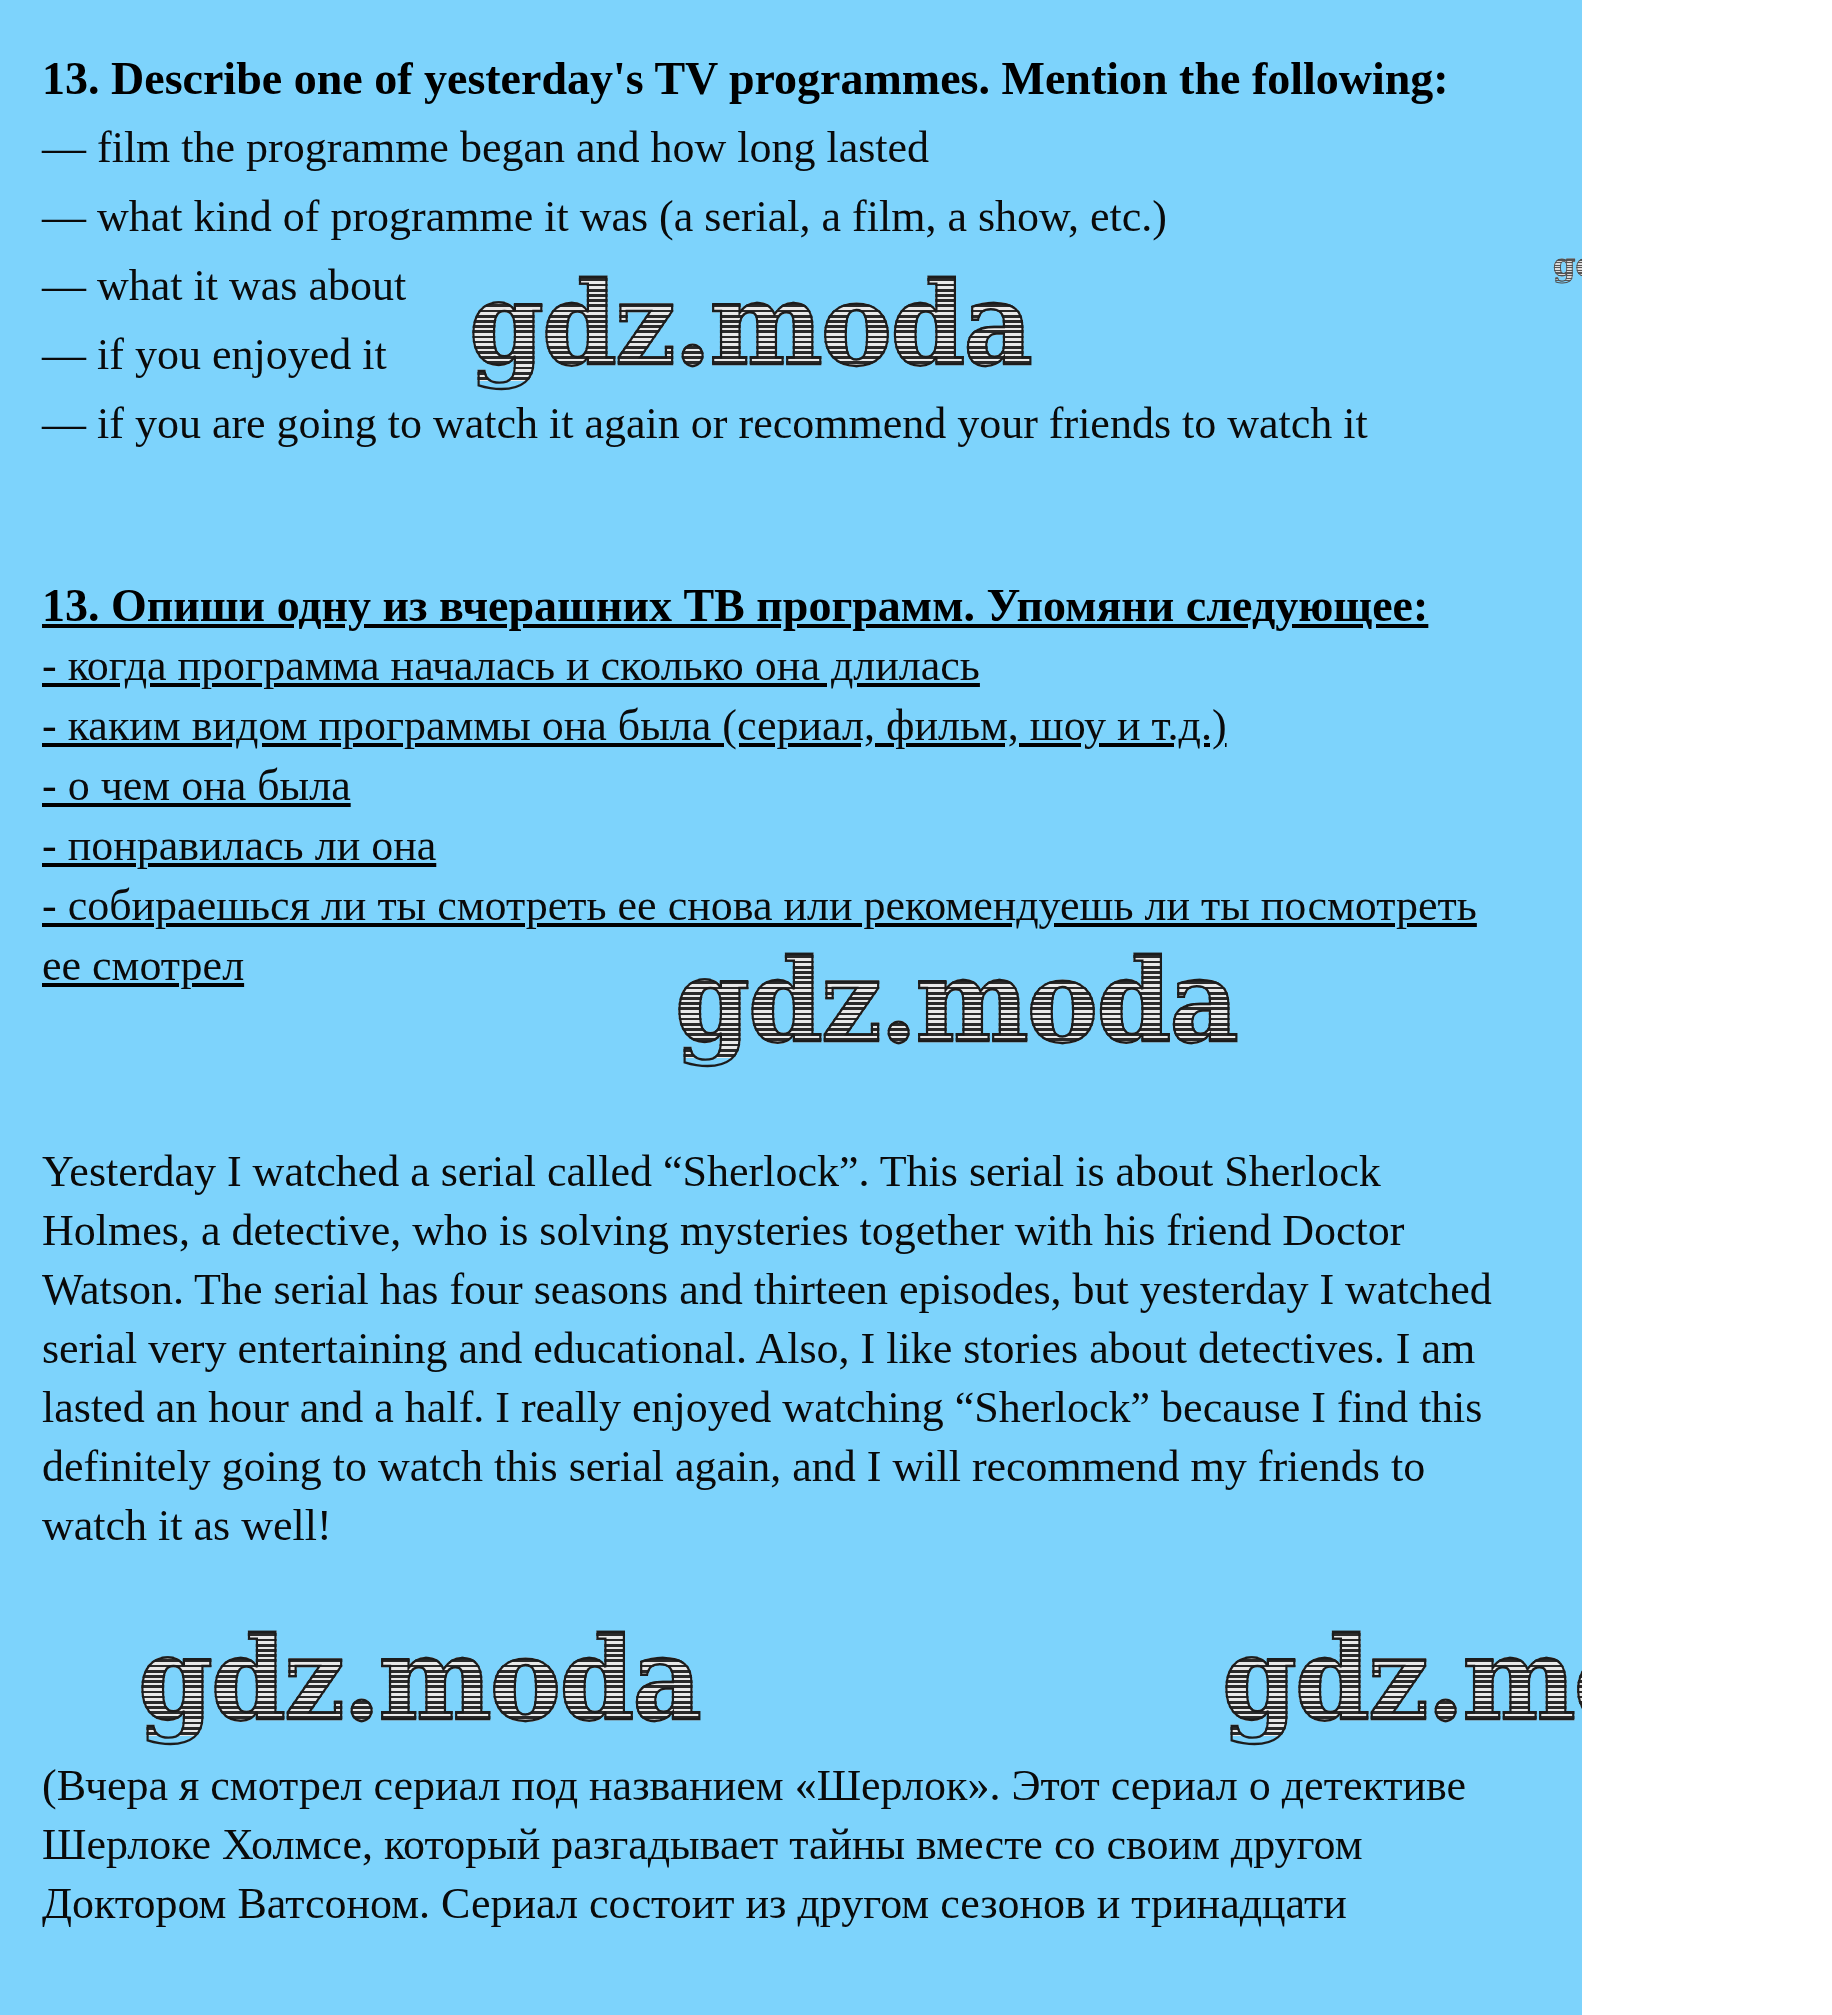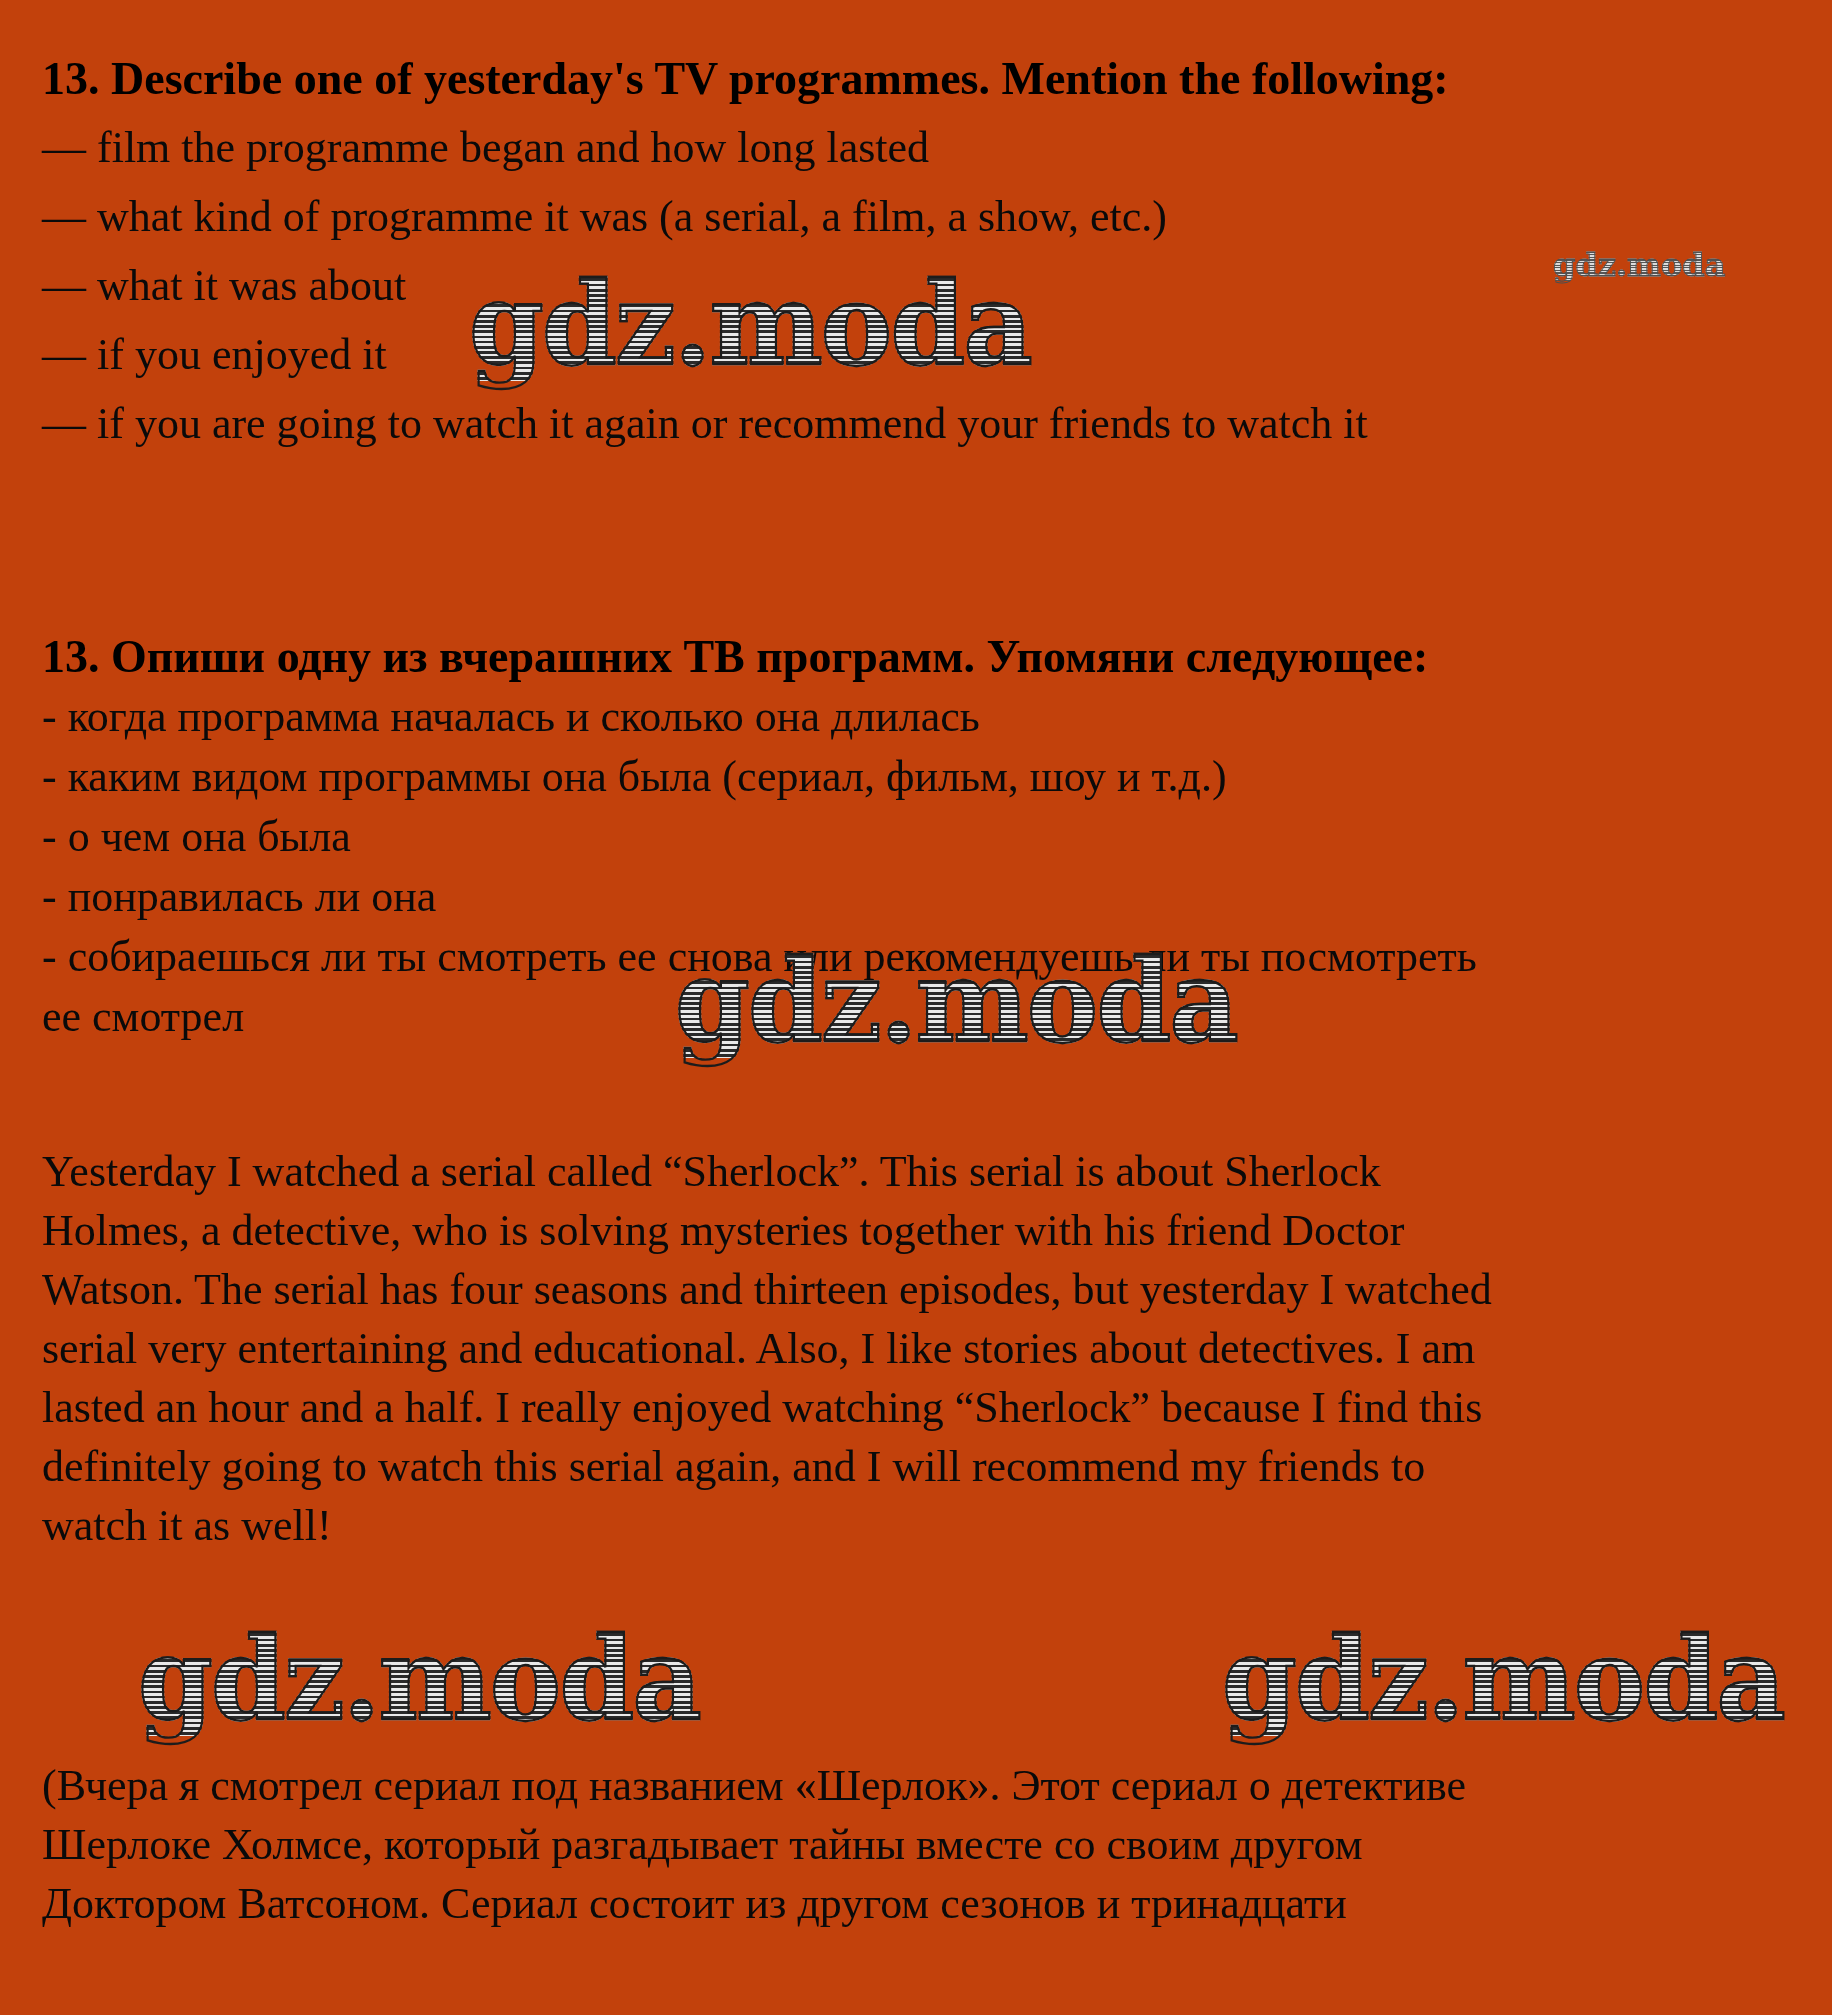--- a/index.html
+++ b/index.html
@@ -1,21 +1,21 @@
 <!DOCTYPE html>
 <html style="font-size:14px"><head>
 <meta charset="utf-8">
 <style>
   html, body { margin: 0; padding: 0; background: #ffffff; }
 
   .page {
     position: relative;
-    width: 1832px;
+    width: 1582px;
     height: 2016px;
-    background: #c2410c;
+    background: #7dd3fc;
     color: #000000;
     font-family: "Liberation Serif", "DejaVu Serif", serif;
     overflow: hidden;
   }
 
   .sec { position: absolute; left: 42px; right: 17.6px; }
 
   .line {
     font-size: 44px;
     line-height: 59px;
@@ -28,21 +28,21 @@
     font-size: 46px;
     white-space: nowrap;
     color: #000000;
   }
 
   
   #sec-en-task { top: 44px; }
   #sec-en-task .line, #sec-en-task .heading { line-height: 69px; }
 
   
-  #sec-ru-task { top: 627px; }
+  #sec-ru-task { top: 576px; text-decoration: underline; }
   #sec-ru-task .line, #sec-ru-task .heading { line-height: 60px; }
 
   
   #sec-en-answer { top: 1142px; }
 
   
   #sec-ru-answer { top: 1756px; }
 
   
   .wm {

